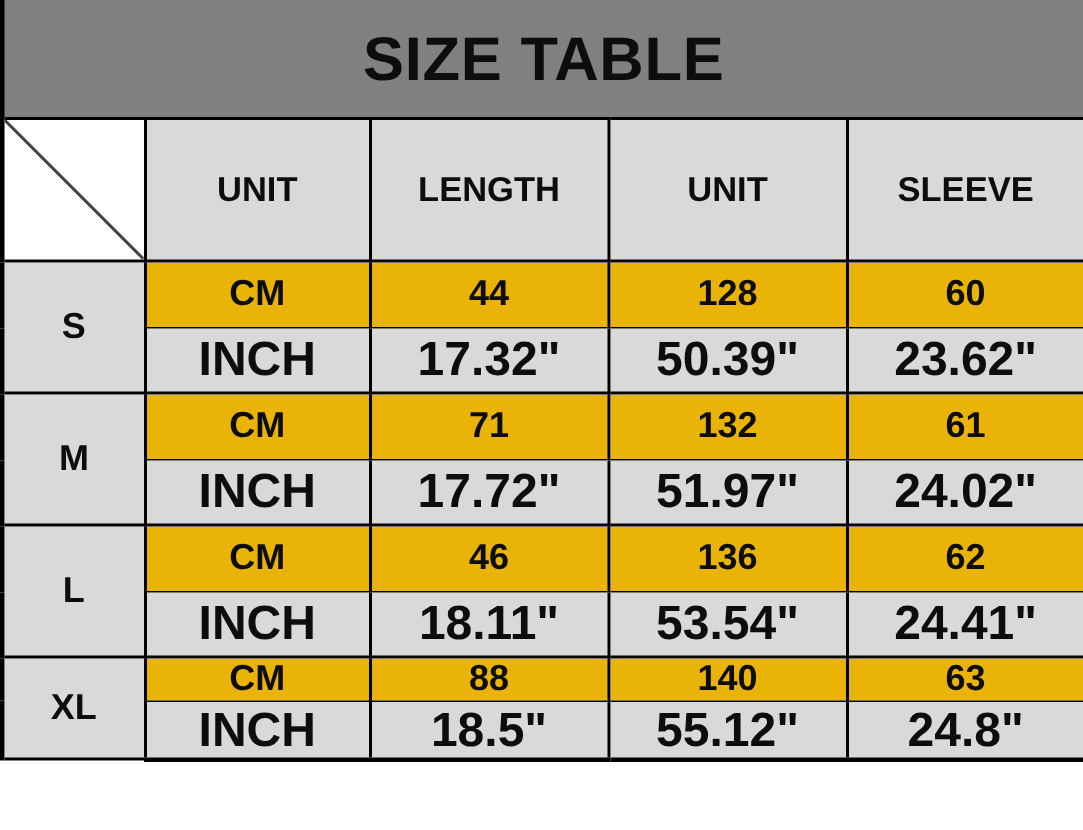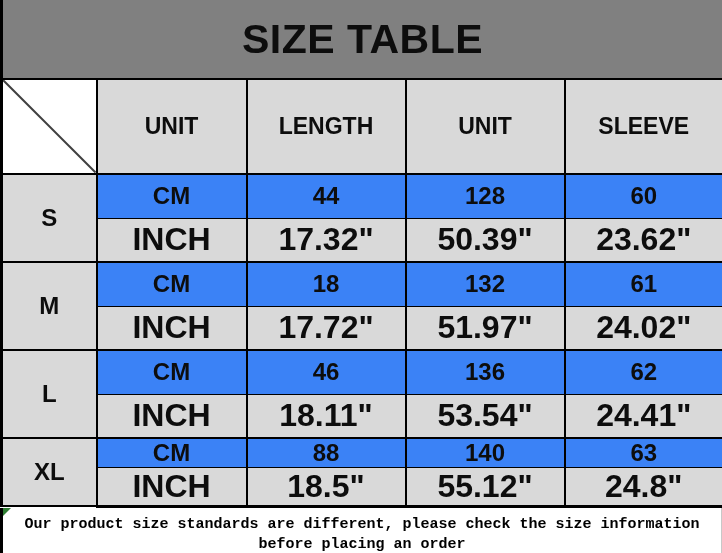--- a/index.html
+++ b/index.html
@@ -43,21 +43,21 @@
 
   table.size-table th {
     background:#d9d9d9; font-size:23px; font-weight:bold;
   }
   td.diag-cell {
     background:#ffffff;
     border-top:none; border-left:3px solid transparent;
   }
   td.diag-cell svg { display:block; width:100%; height:100%; }
 
-  tr.r-cm  td { background:#3b82f6; font-size:24px; border-bottom-width:1px; }
+  tr.r-cm  td { background:#eab308; font-size:24px; border-bottom-width:1px; }
   tr.r-inch td { background:#d9d9d9; font-size:32px; border-top-width:1px; }
 
   td.size-cell {
     background:#d9d9d9 !important; font-size:28px;
     border-bottom-width:2px !important;
   }
   td.unit-cell { font-size:24px; }
 
   
   .col-first  { border-left-width:3px !important; }
@@ -127,21 +127,21 @@
     <tr class="r-inch h-inch">
       <td class="unit-cell">INCH</td>
       <td>17.32"</td>
       <td>50.39"</td>
       <td class="col-last">23.62"</td>
     </tr>
 
     <tr class="r-cm h-cm">
       <td class="size-cell col-first" rowspan="2">M</td>
       <td class="unit-cell">CM</td>
-      <td>18</td>
+      <td>71</td>
       <td>132</td>
       <td class="col-last">61</td>
     </tr>
     <tr class="r-inch h-inch">
       <td class="unit-cell">INCH</td>
       <td>17.72"</td>
       <td>51.97"</td>
       <td class="col-last">24.02"</td>
     </tr>
 
@@ -168,19 +168,14 @@
     </tr>
     <tr class="r-inch h-inch-xl row-last">
       <td class="unit-cell">INCH</td>
       <td>18.5"</td>
       <td>55.12"</td>
       <td class="col-last">24.8"</td>
     </tr>
   </tbody>
     </table>
 
-  <div class="footer">
-    <span class="corner-mark"></span>
-    <div>Our product size standards are different, please check the size information</div>
-    <div>before placing an order</div>
-  </div>
 
 </div>
 
 </body></html>

